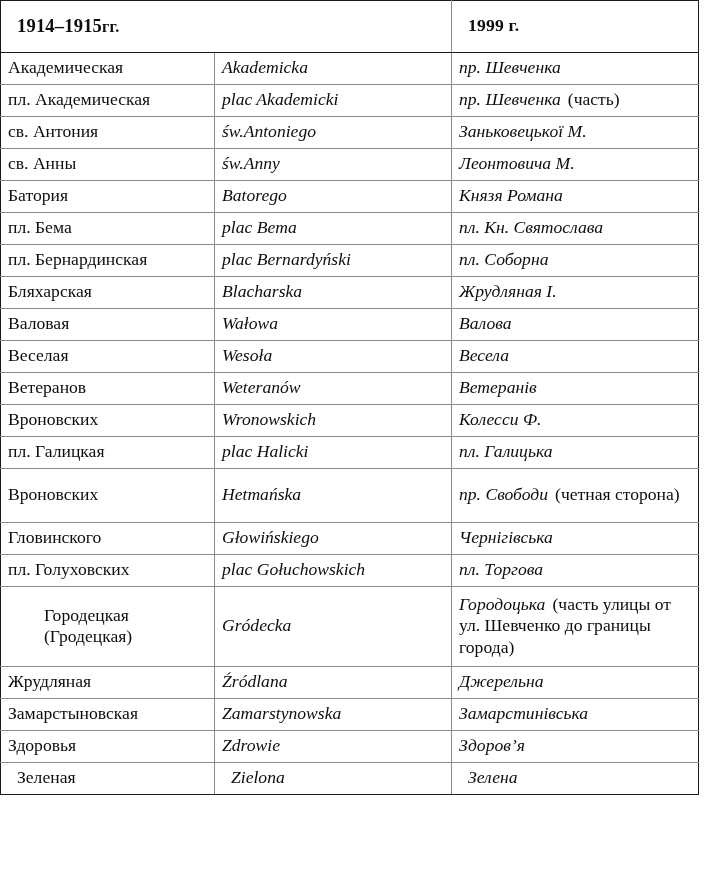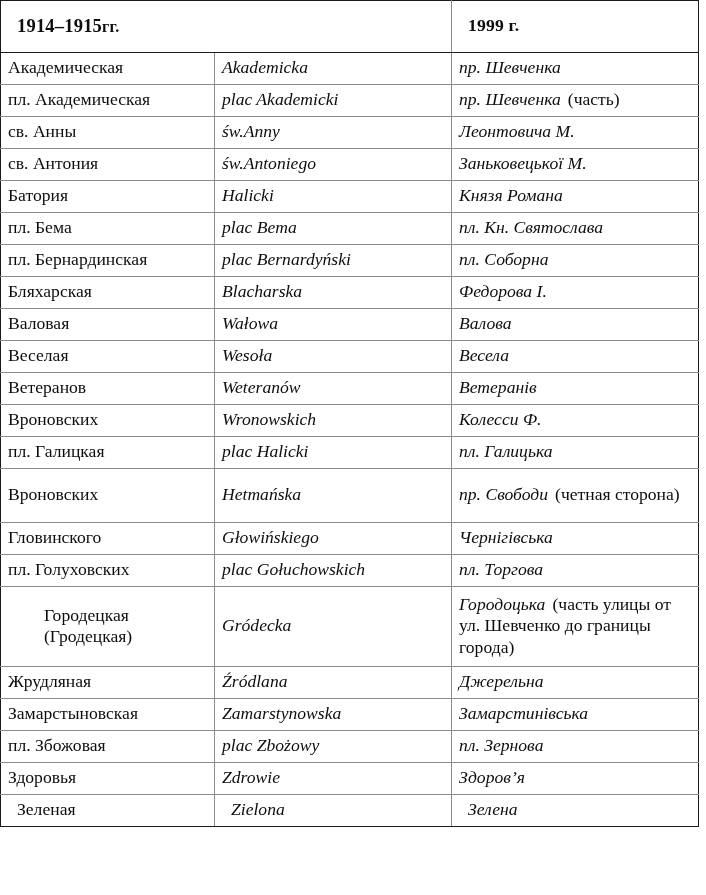--- a/index.html
+++ b/index.html
@@ -103,48 +103,48 @@
         <td class="old-name">Академическая</td>
         <td class="pol-name">Akademicka</td>
         <td class="new-name"><span>пр. Шевченка</span></td>
       </tr>
       <tr class="r-normal">
         <td class="old-name">пл. Академическая</td>
         <td class="pol-name">plac Akademicki</td>
         <td class="new-name"><span>пр. Шевченка</span><span class="note">  (часть)</span></td>
       </tr>
       <tr class="r-normal">
+        <td class="old-name">св. Антония</td>
+        <td class="pol-name">św.Antoniego</td>
+        <td class="new-name"><span>Заньковецької М.</span></td>
+      </tr>
+      <tr class="r-normal">
         <td class="old-name">св. Анны</td>
         <td class="pol-name">św.Anny</td>
         <td class="new-name"><span>Леонтовича М.</span></td>
       </tr>
       <tr class="r-normal">
-        <td class="old-name">св. Антония</td>
-        <td class="pol-name">św.Antoniego</td>
-        <td class="new-name"><span>Заньковецької М.</span></td>
-      </tr>
-      <tr class="r-normal">
         <td class="old-name">Батория</td>
-        <td class="pol-name">Halicki</td>
+        <td class="pol-name">Batorego</td>
         <td class="new-name"><span>Князя Романа</span></td>
       </tr>
       <tr class="r-normal">
         <td class="old-name">пл. Бема</td>
         <td class="pol-name">plac Bema</td>
         <td class="new-name"><span>пл. Кн. Святослава</span></td>
       </tr>
       <tr class="r-normal">
         <td class="old-name">пл. Бернардинская</td>
         <td class="pol-name">plac Bernardyński</td>
         <td class="new-name"><span>пл. Соборна</span></td>
       </tr>
       <tr class="r-normal">
         <td class="old-name">Бляхарская</td>
         <td class="pol-name">Blacharska</td>
-        <td class="new-name"><span>Федорова І.</span></td>
+        <td class="new-name"><span>Жрудляная І.</span></td>
       </tr>
       <tr class="r-normal">
         <td class="old-name">Валовая</td>
         <td class="pol-name">Wałowa</td>
         <td class="new-name"><span>Валова</span></td>
       </tr>
       <tr class="r-normal">
         <td class="old-name">Веселая</td>
         <td class="pol-name">Wesoła</td>
         <td class="new-name"><span>Весела</span></td>
@@ -191,25 +191,20 @@
         <td class="old-name">Жрудляная</td>
         <td class="pol-name">Źródlana</td>
         <td class="new-name"><span>Джерельна</span></td>
       </tr>
       <tr class="r-normal">
         <td class="old-name">Замарстыновская</td>
         <td class="pol-name">Zamarstynowska</td>
         <td class="new-name"><span>Замарстинівська</span></td>
       </tr>
       <tr class="r-normal">
-        <td class="old-name">пл. Збожовая</td>
-        <td class="pol-name">plac Zbożowy</td>
-        <td class="new-name"><span>пл. Зернова</span></td>
-      </tr>
-      <tr class="r-normal">
         <td class="old-name">Здоровья</td>
         <td class="pol-name">Zdrowie</td>
         <td class="new-name"><span>Здоров’я</span></td>
       </tr>
       <tr class="r-normal">
         <td class="old-name">Зеленая</td>
         <td class="pol-name">Zielona</td>
         <td class="new-name"><span>Зелена</span></td>
       </tr>
     </tbody>

